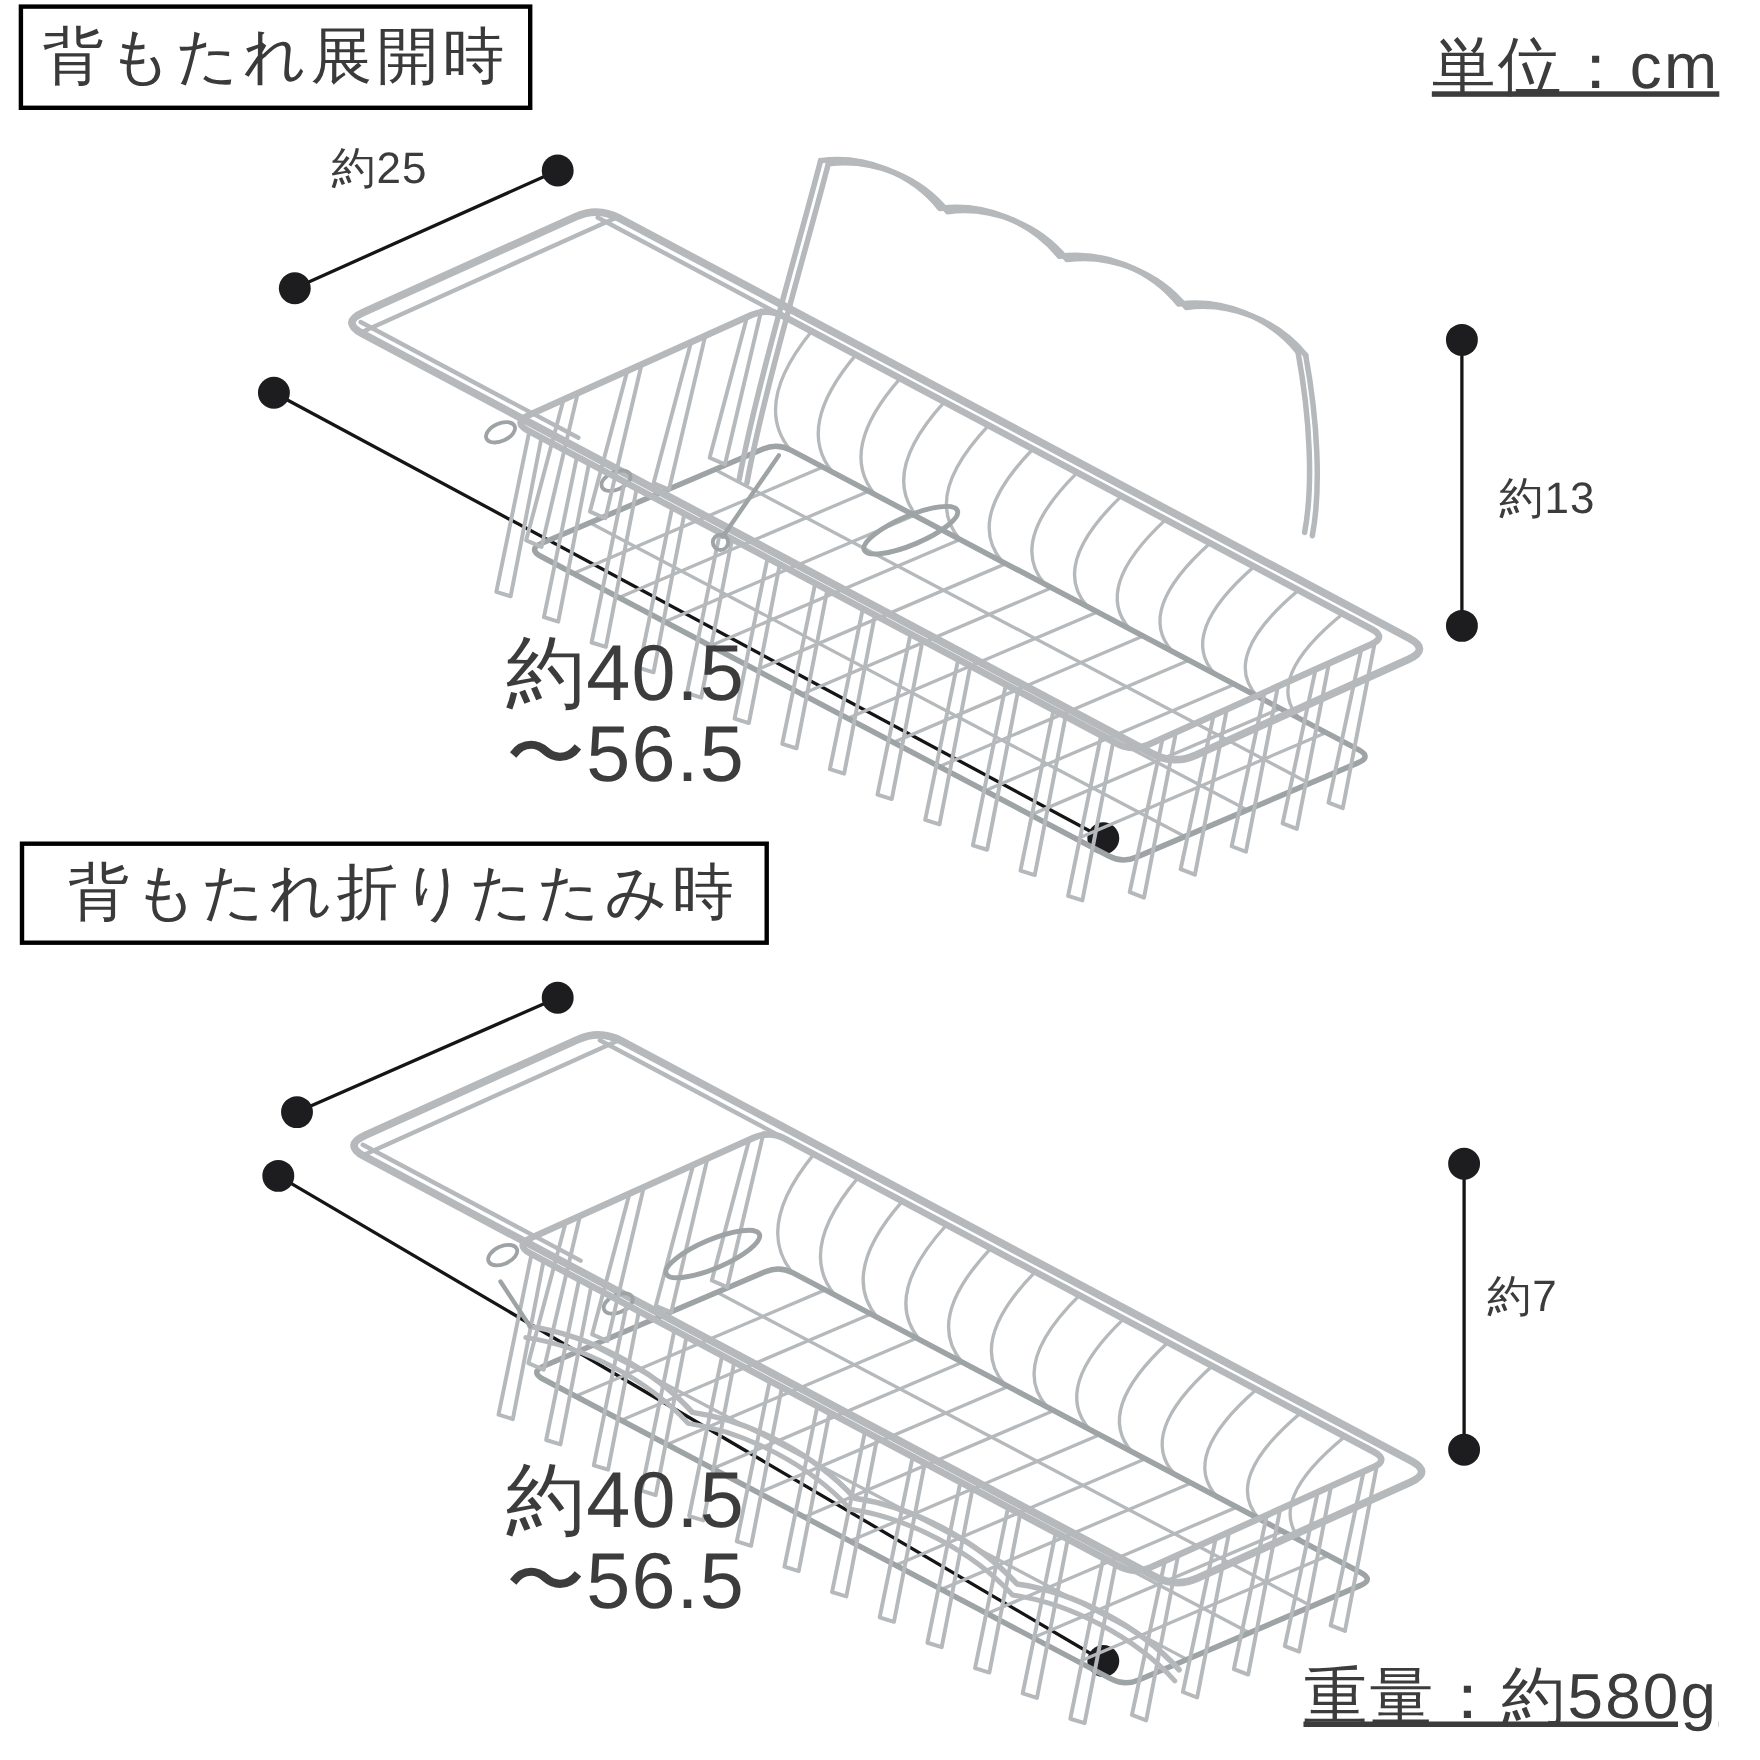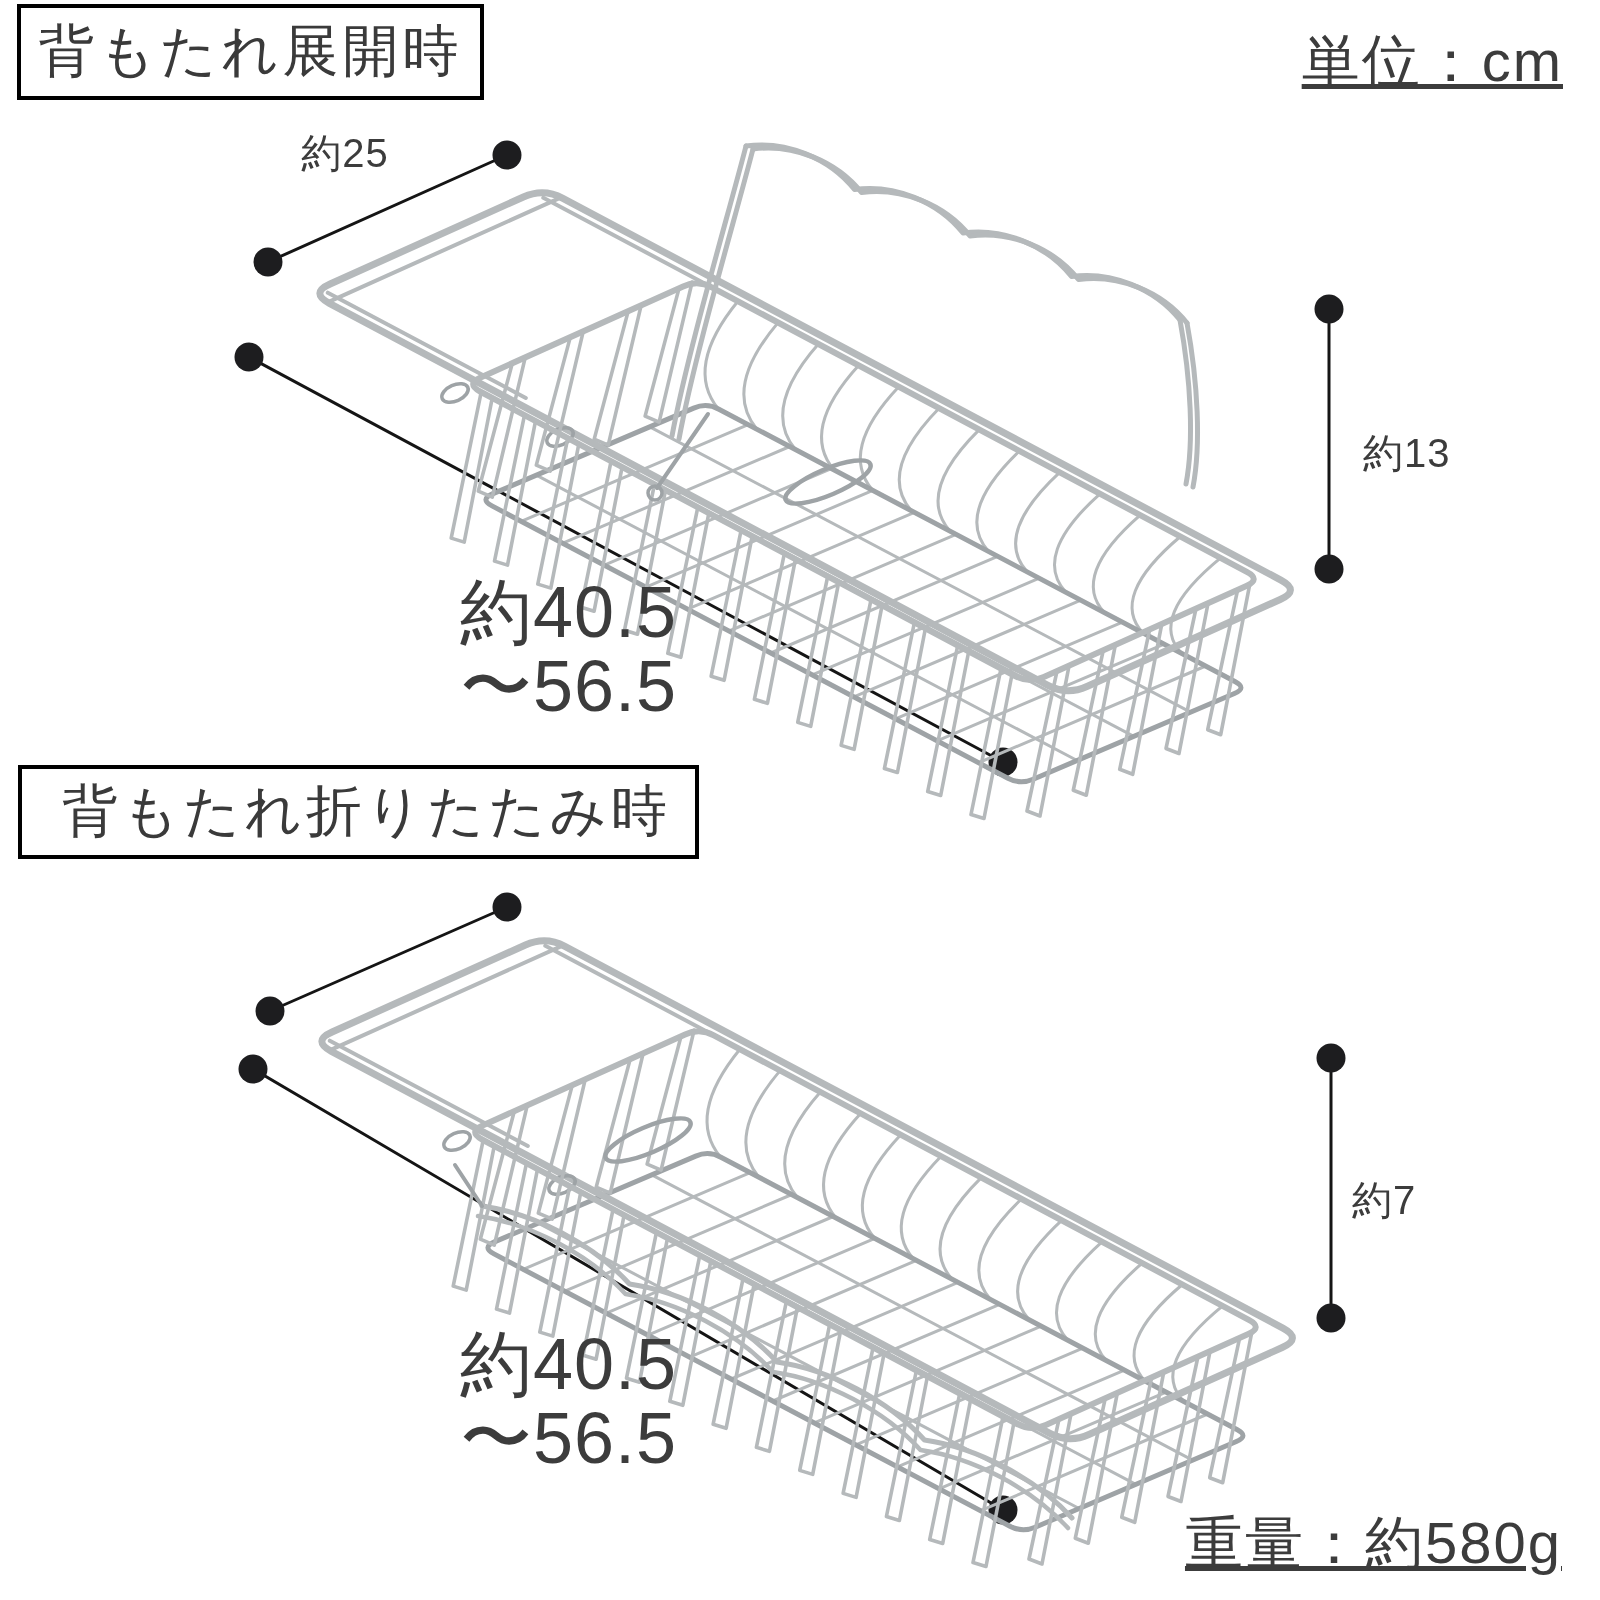--- a/index.html
+++ b/index.html
@@ -192,16 +192,16 @@
   </div>
 
   <div class="lbl note" style="right:37px;top:30px;">単位：cm</div>
   <div class="lbl note" style="right:38px;top:1512px;">重量：約580g</div>
 
   <div class="lbl dim dim-center" style="left:250px;top:132px;width:190px;">約25</div>
   <div class="lbl dim" style="left:1349px;top:432px;margin-left:14px;">約13</div>
   <div class="lbl len" style="left:460px;top:574px;">約40.5</div>
   <div class="lbl len" style="left:460px;top:648px;">〜56.5</div>
 
-  <div class="lbl dim" style="left:1352px;top:1158px;margin-top:21px;">約7</div>
+  <div class="lbl dim" style="left:1352px;top:1158px;">約7</div>
   <div class="lbl len" style="left:460px;top:1326px;">約40.5</div>
   <div class="lbl len" style="left:460px;top:1400px;">〜56.5</div>
 </div>
 
 </body></html>

